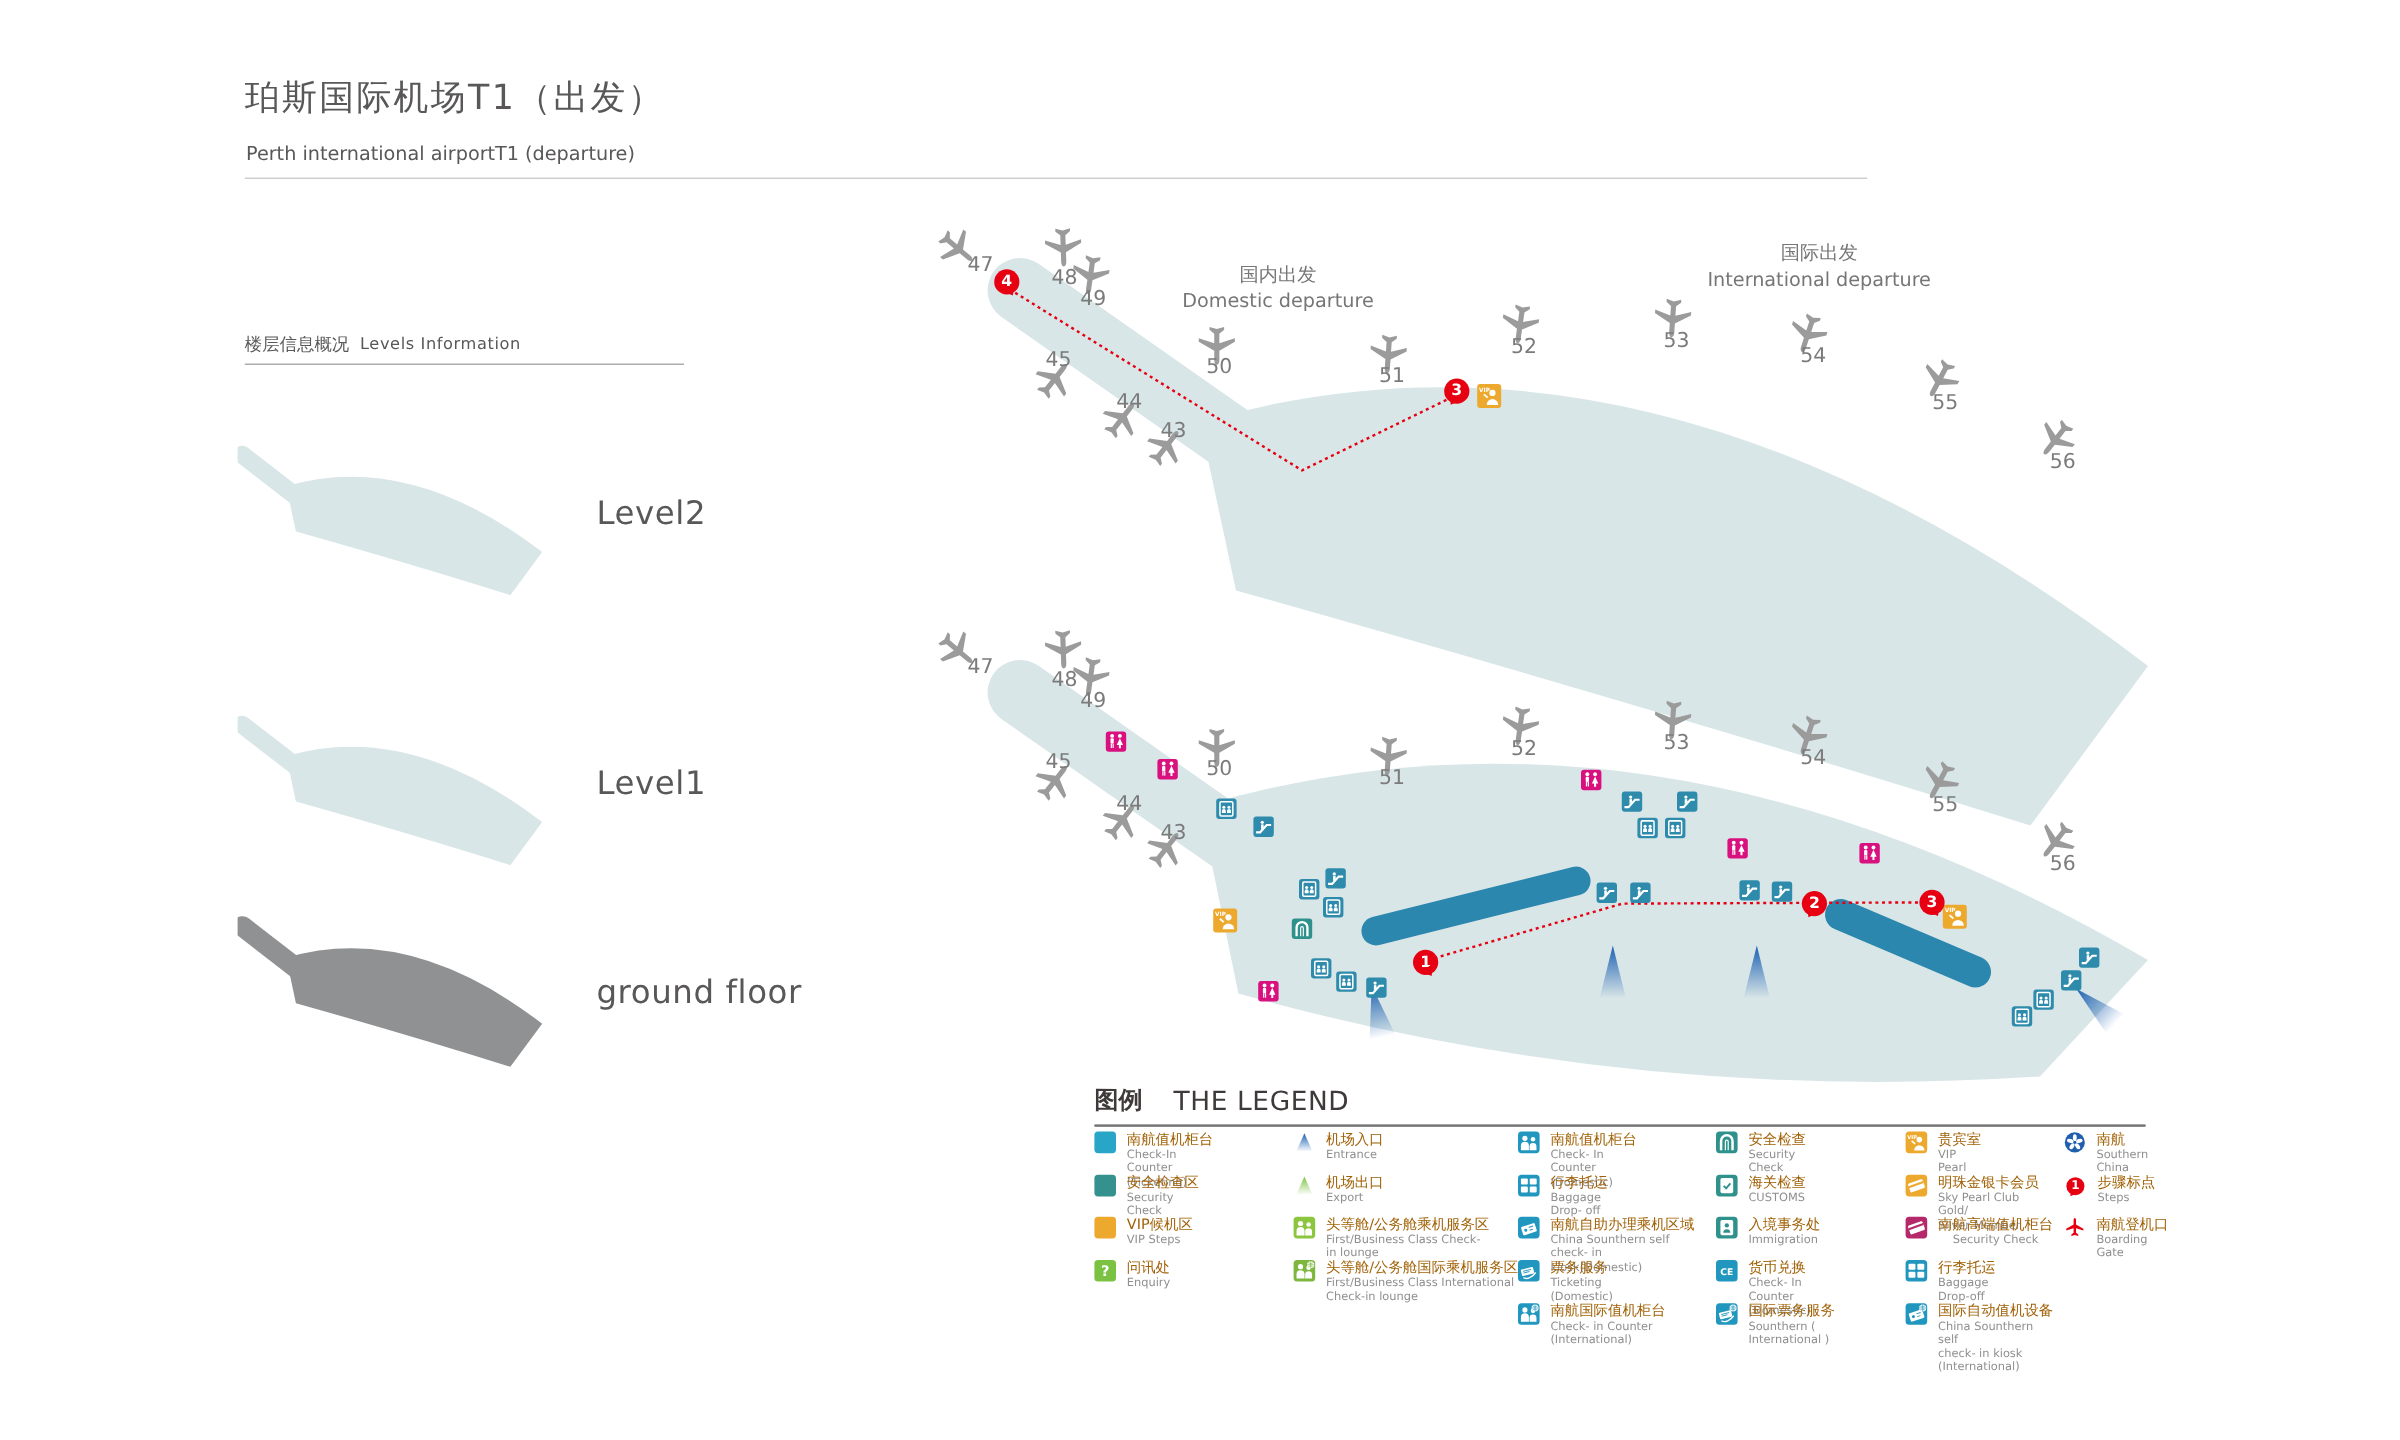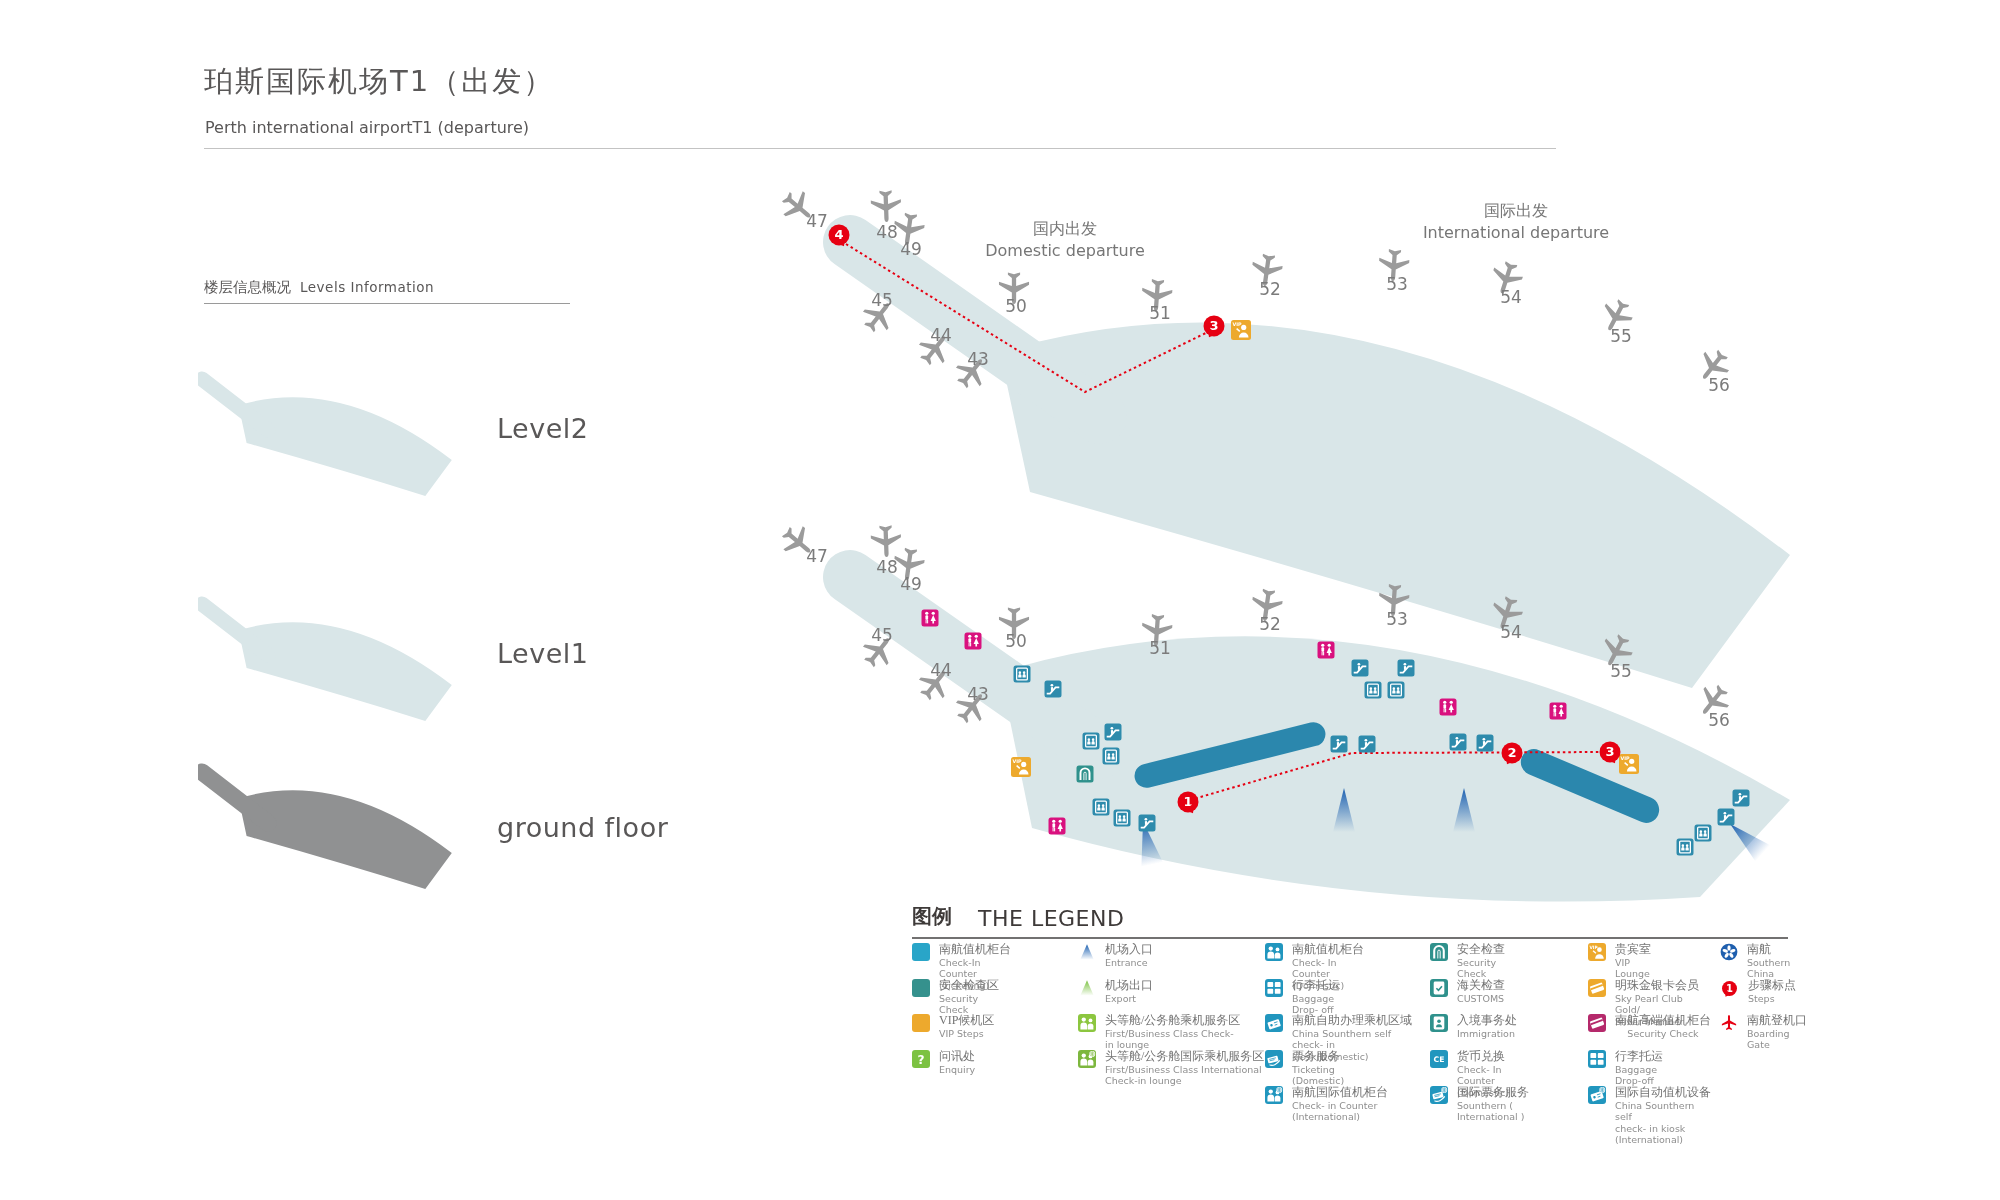--- a/index.html
+++ b/index.html
@@ -35,21 +35,21 @@
   .marker.tail-right::after{right:0px;transform:rotate(-30deg);}
   
   #legend-title-zh{left:912px;top:903px;font-size:20px;font-weight:bold;color:#3e3a39;}
   #legend-title-en{left:978px;top:906px;font-size:22px;color:#3e3a39;letter-spacing:.5px;}
   #legend-rule{left:912px;top:937px;width:876px;height:2px;background:#727171;}
   .litem{position:absolute;display:flex;gap:9px;align-items:flex-start;}
   .licon{width:18px;height:18px;border-radius:3px;flex:none;position:relative;}
   .licon svg{width:100%;height:100%;display:block;}
   .licon.bare{background:none !important;}
   .ltxt{padding-top:0px;}
-  .lzh{font-size:12px;color:#737373;line-height:1.15;white-space:nowrap;font-family:Liberation Serif, serif;}
+  .lzh{font-size:12px;color:#a16207;line-height:1.15;white-space:nowrap;}
   .len{font-size:9.5px;color:#8f8f8f;line-height:1.2;white-space:pre-line;}
   .lmarker{position:relative;width:15px;height:15px;border-radius:50%;background:#e60012;color:#fff;
            font-weight:bold;font-size:10px;display:flex;align-items:center;justify-content:center;margin:2px;}
   .lmarker::after{content:"";position:absolute;bottom:-5px;left:0;
            border:4px solid transparent;border-top:6px solid #e60012;transform:rotate(30deg);}
 </style>
 </head>
 <body>
 
 <svg id="map-svg" width="2000" height="1200" viewBox="0 0 2000 1200">
@@ -782,21 +782,21 @@
       <span class="licon" style="background:#eda92d">
         <svg viewBox="0 0 20 20" xmlns="http://www.w3.org/2000/svg">
           <text x="1.6" y="6.4" font-size="4.8" font-weight="bold" fill="#fff">VIP</text>
           <path d="M5.6 8.6l3.2 2.8" stroke="#fff" stroke-width="1.5"></path>
           <circle cx="12.7" cy="7.4" r="2.6" fill="#fff"></circle>
           <path d="M7.9 17.4a4.8 4.8 0 0 1 9.6 0z" fill="#fff"></path>
         </svg>
       </span>
       <span class="ltxt">
         <div class="lzh">贵宾室</div>
-        <div class="len">VIP Lounge</div>
+        <div class="len">VIP Pearl</div>
       </span>
     </div>
     <div class="litem" style="left: 1588px; top: 979px;">
       <span class="licon" style="background:#eda92d">
         <svg viewBox="0 0 20 20" xmlns="http://www.w3.org/2000/svg">
           <g transform="rotate(-20 10 10)">
             <rect x="2.9" y="5.9" width="14.2" height="8.6" rx="1.2" fill="#fff"></rect>
             <rect x="2.9" y="8" width="14.2" height="2" fill="#eda92d"></rect>
           </g>
         </svg>

